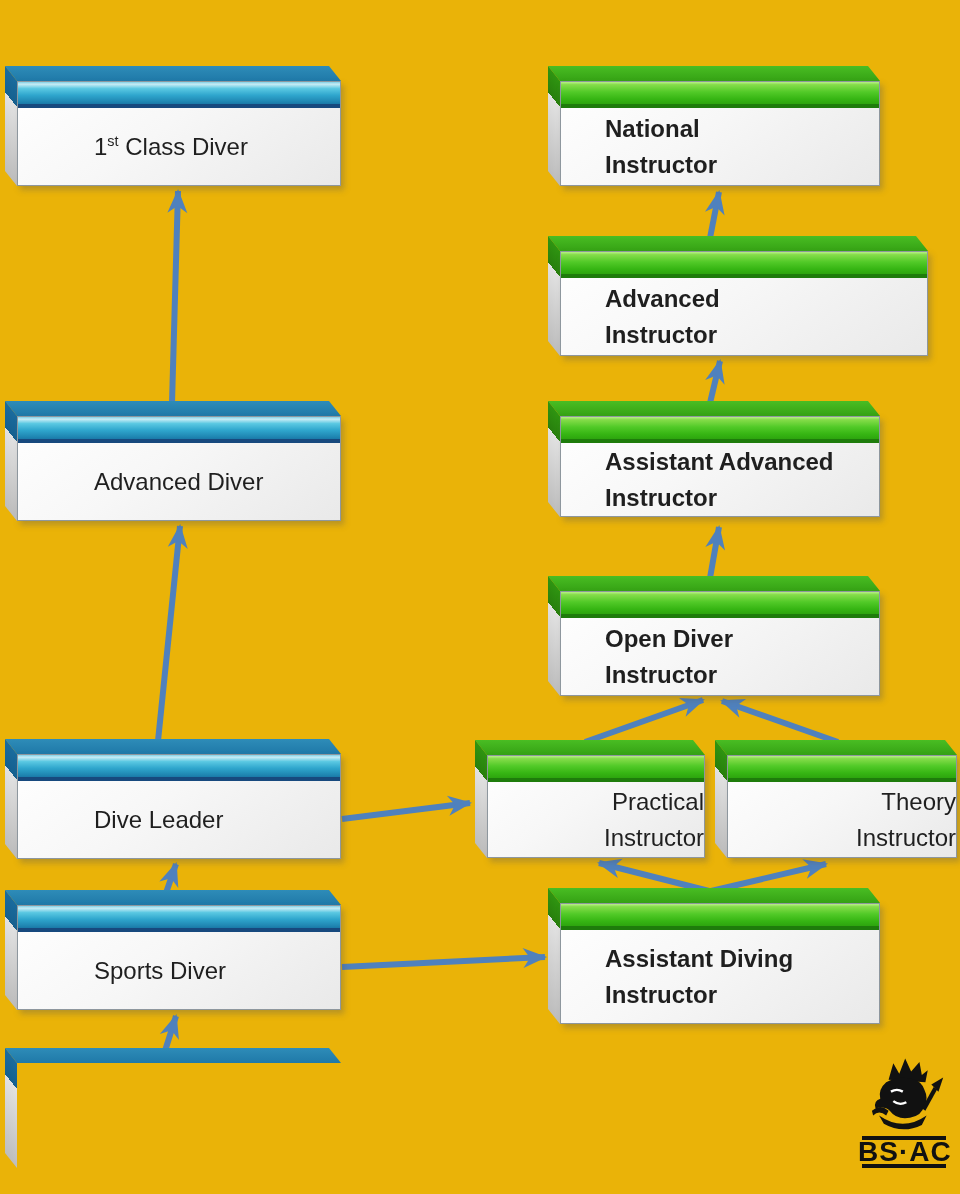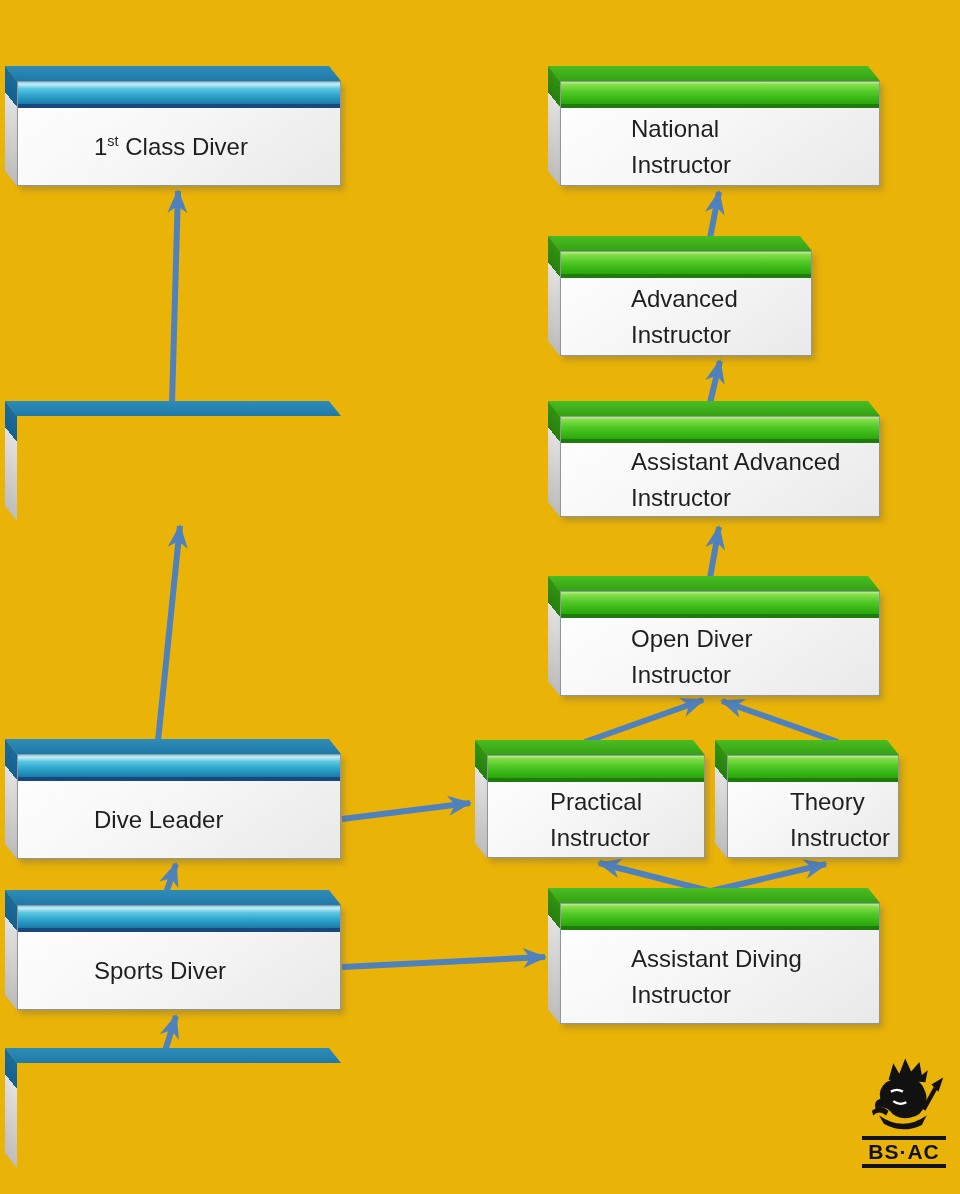--- a/index.html
+++ b/index.html
@@ -38,31 +38,31 @@
     background:linear-gradient(to bottom,#b9ef8a 0%,#86dd4a 12%,#52ca28 45%,#36b513 78%,#2da50e 100%);
     border-bottom:4px solid #1e7c0b;
   }
   
   .body{
     position:absolute;top:26px;left:0;right:0;bottom:0;
     display:flex;flex-direction:column;justify-content:center;
     font-size:24px;color:#1f1f1f;line-height:36px;
   }
   .body.pad-lg{padding-left:76px;}
-  .body.pad-md{padding-left:70px;}
-  .body.pad-sm{padding-left:62px;}
+  .body.pad-md{padding-left:44px;font-weight:bold;}
+  .body.pad-sm{padding-left:92px;text-align:right;}
   .body span{display:inline;}
   .two-line span{display:block;}
   sup{font-size:60%;line-height:0;}
   
   #arrows{position:absolute;left:0;top:0;pointer-events:none;}
   
   .logo{position:absolute;left:858px;top:1056px;width:92px;text-align:center;color:#111;}
   .logo .rule{height:4px;background:#111;margin:0 4px;}
-  .logo .logo-text{font-weight:bold;font-size:21px;letter-spacing:1px;padding:1px 0;line-height:22px;}
+  .logo .logo-text{font-weight:bold;font-size:28px;letter-spacing:1px;padding:1px 0;line-height:22px;}
 </style>
 </head>
 <body>
 
 <div id="canvas">
 
   <svg id="arrows" width="960" height="1194" viewBox="0 0 960 1194">
     <defs>
       <marker id="arw" markerUnits="userSpaceOnUse" markerWidth="26" markerHeight="22" refX="23" refY="11" orient="auto">
         <path d="M1,1 L25,11 L1,21 L8,11 Z" fill="#4f81bd"></path>
@@ -94,20 +94,26 @@
           <span>
         <span>1</span><sup>st</sup><span> Class Diver</span>
       </span>
         </div>
     </div>
   </div>
 
   <div class="box diver" style="left:5px;top:401px;width:336px;height:120px">
     <div class="face-top"></div>
     <div class="face-left"></div>
+    <div class="face-front">
+      <div class="band"></div>
+      <div class="body pad-lg">
+          <span>Advanced Diver</span>
+        </div>
+    </div>
   </div>
 
   <div class="box diver" style="left:5px;top:739px;width:336px;height:120px">
     <div class="face-top"></div>
     <div class="face-left"></div>
     <div class="face-front">
       <div class="band"></div>
       <div class="body pad-lg">
           <span>Dive Leader</span>
         </div>
@@ -135,21 +141,21 @@
     <div class="face-left"></div>
     <div class="face-front">
       <div class="band"></div>
       <div class="body two-line pad-md">
         <span>National</span>
         <span>Instructor</span>
       </div>
     </div>
   </div>
 
-  <div class="box inst" style="left:548px;top:236px;width:264px;height:120px">
+  <div class="box inst" style="left:548px;top:236px;width:380px;height:120px">
     <div class="face-top"></div>
     <div class="face-left"></div>
     <div class="face-front">
       <div class="band"></div>
       <div class="body two-line pad-md">
         <span>Advanced</span>
         <span>Instructor</span>
       </div>
     </div>
   </div>
@@ -183,21 +189,21 @@
     <div class="face-left"></div>
     <div class="face-front">
       <div class="band"></div>
       <div class="body two-line pad-sm">
         <span>Practical</span>
         <span>Instructor</span>
       </div>
     </div>
   </div>
 
-  <div class="box inst" style="left:715px;top:740px;width:184px;height:118px">
+  <div class="box inst" style="left:715px;top:740px;width:242px;height:118px">
     <div class="face-top"></div>
     <div class="face-left"></div>
     <div class="face-front">
       <div class="band"></div>
       <div class="body two-line pad-sm">
         <span>Theory</span>
         <span>Instructor</span>
       </div>
     </div>
   </div>

